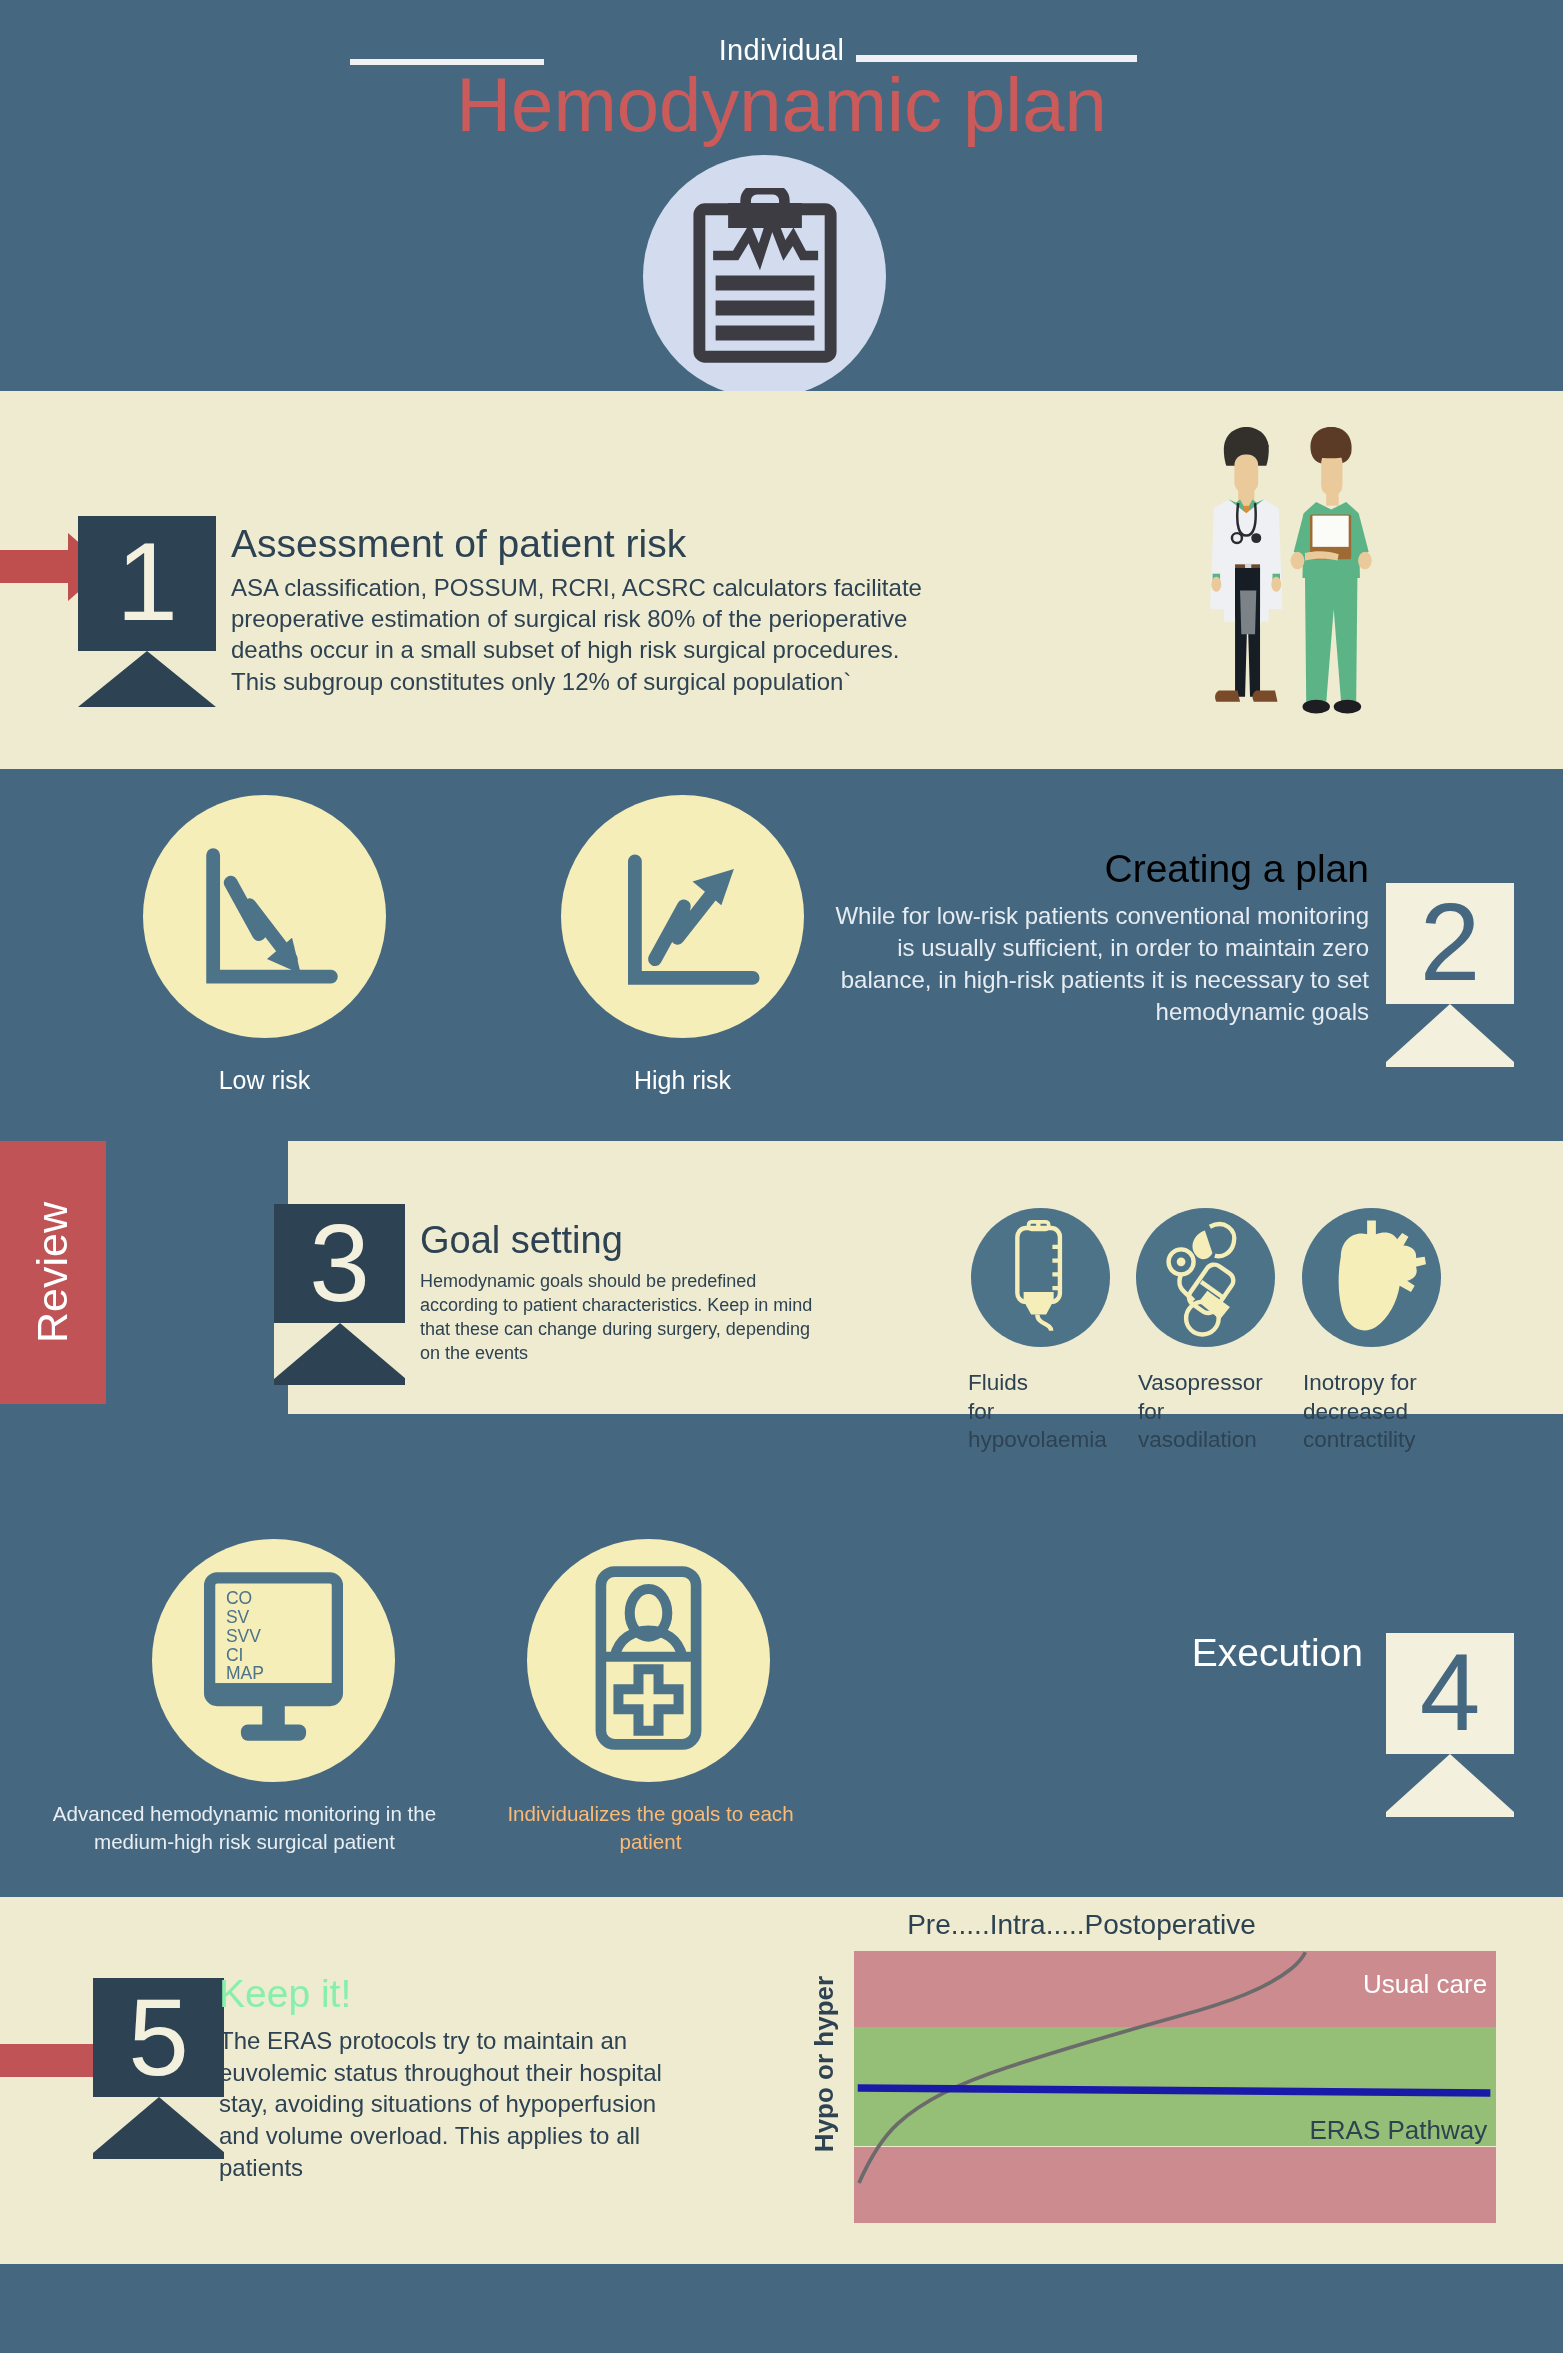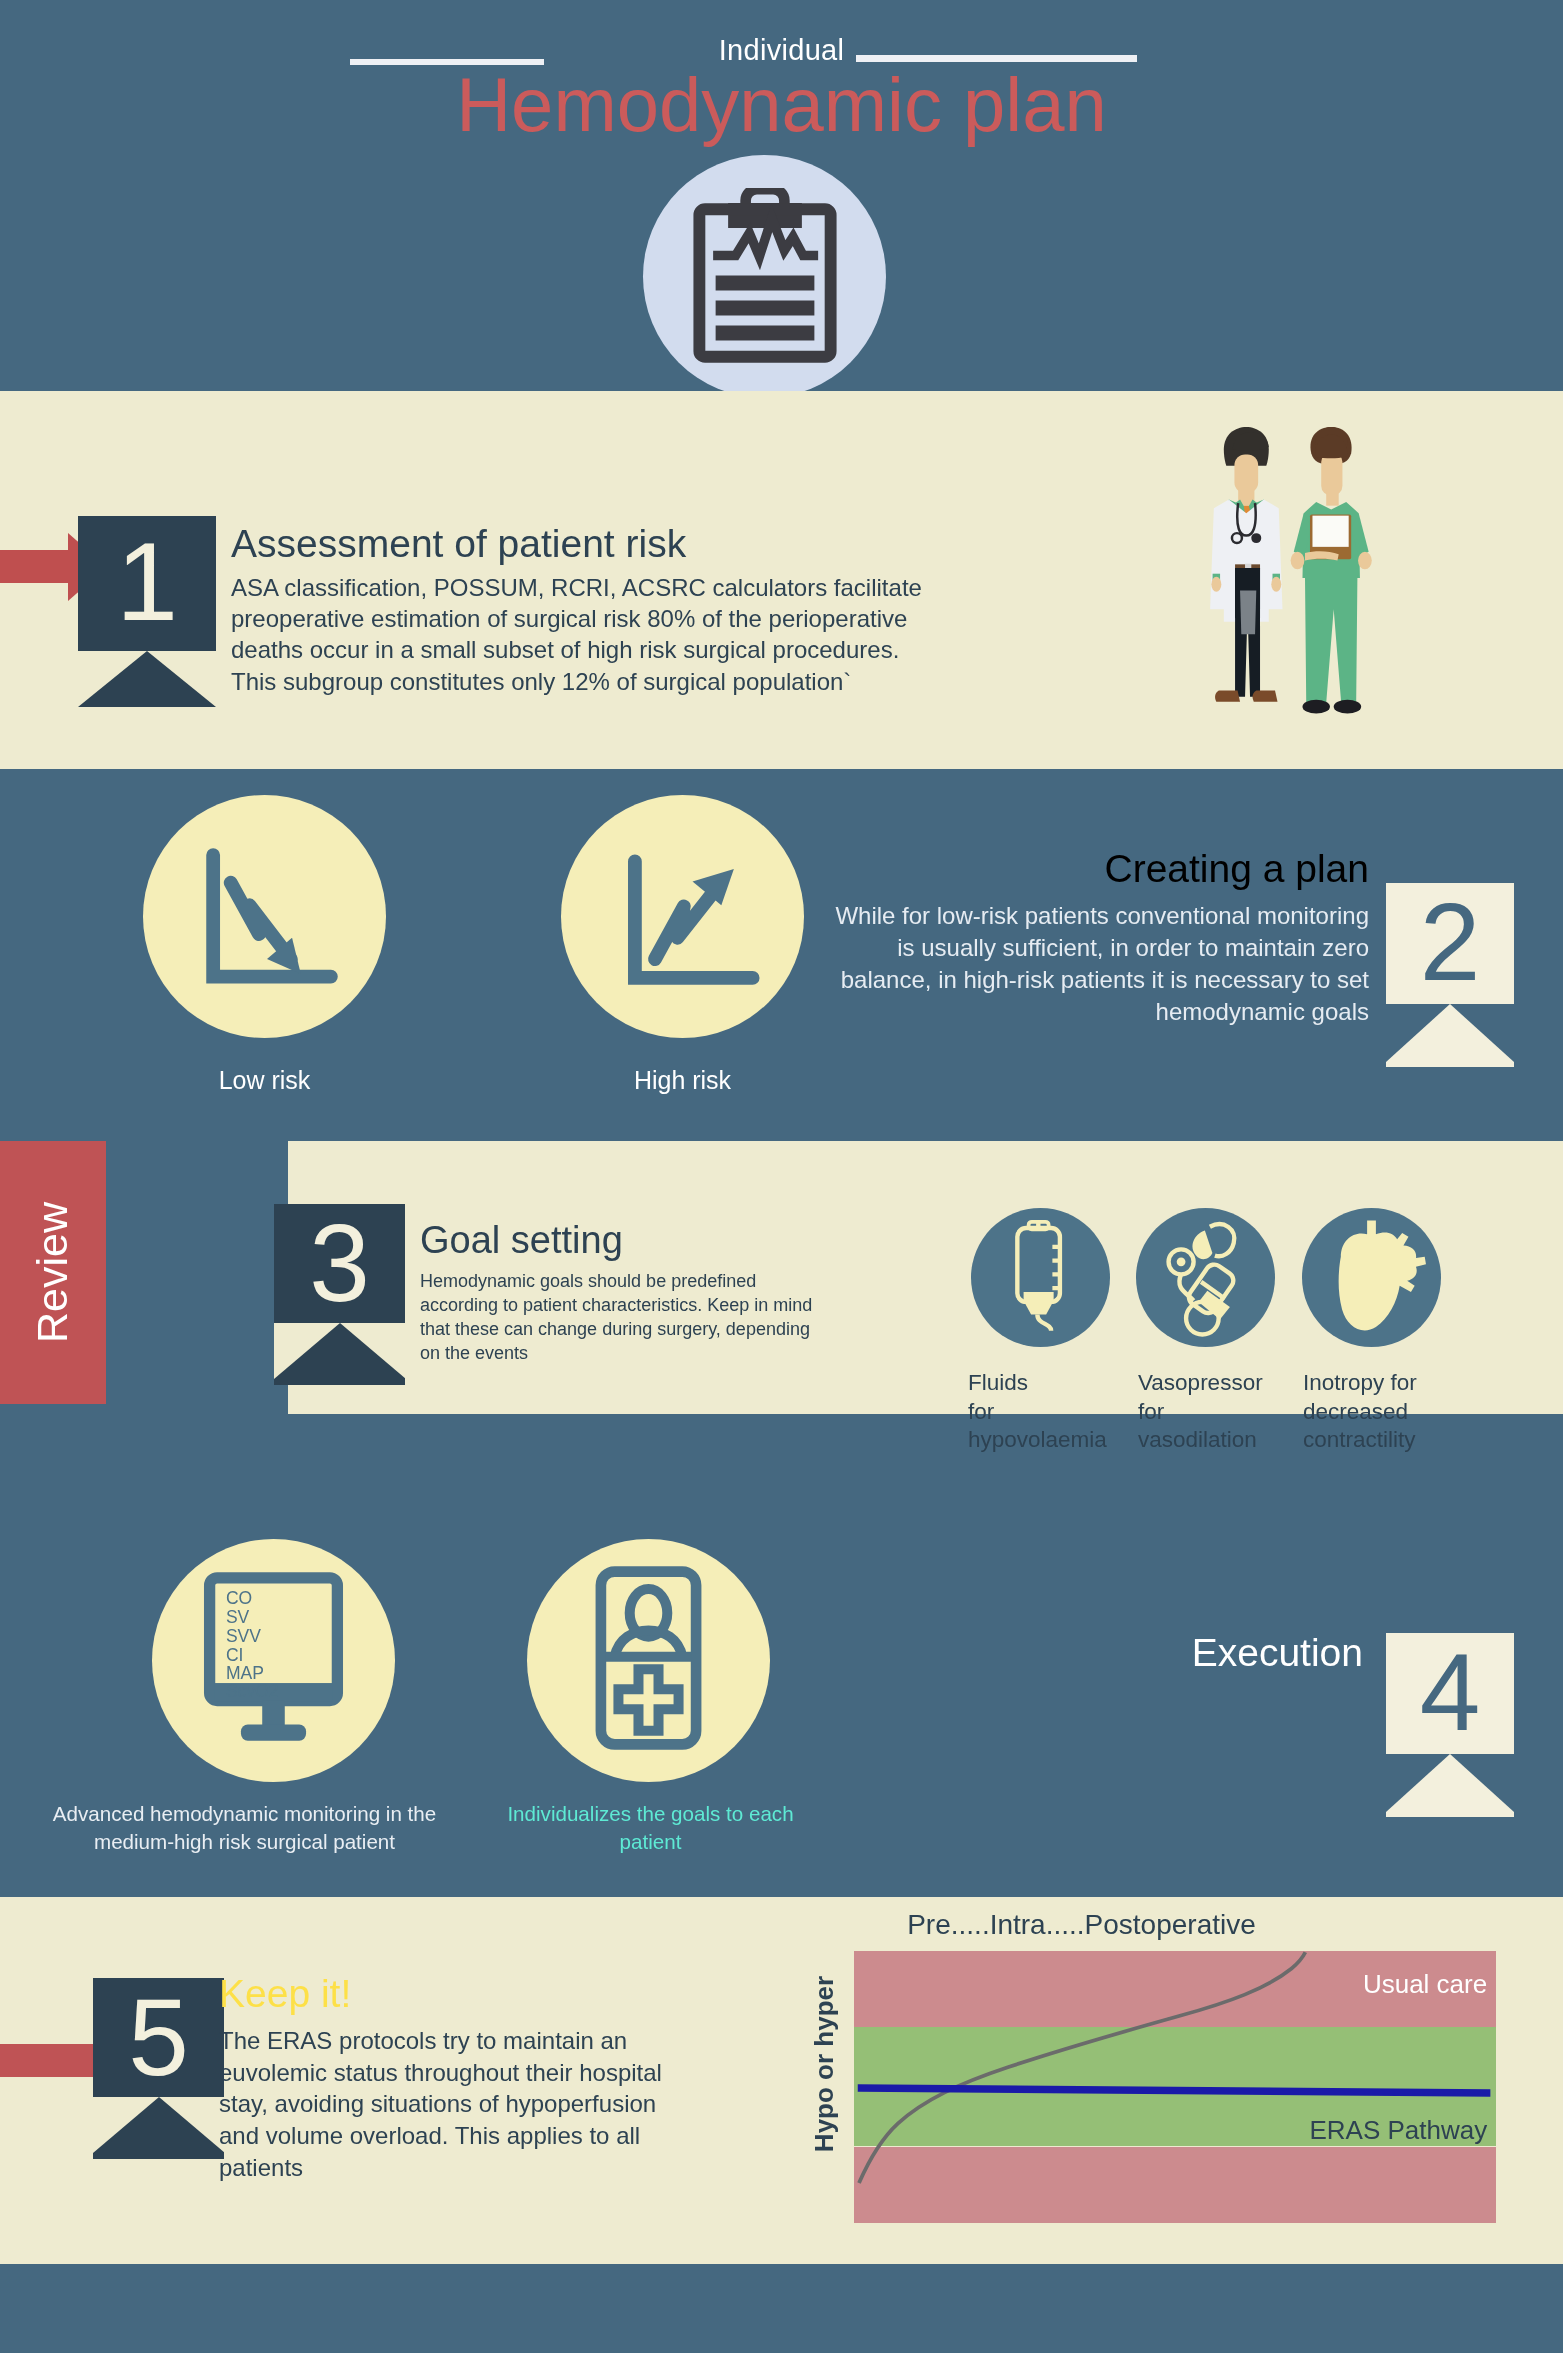--- a/index.html
+++ b/index.html
@@ -99,42 +99,42 @@
   .tl{position:absolute;color:#2d4252;font-size:22.5px;line-height:1.27;}
   .tl1{left:968px;top:1369px;width:163px;}
   .tl2{left:1138px;top:1369px;width:163px;}
   .tl3{left:1303px;top:1369px;width:175px;}
 
   
   .band4{left:0;top:1516px;width:1563px;height:381px;background:#456880;}
   .c-monitor{left:152px;top:1539px;width:243px;height:243px;}
   .c-badge{left:527px;top:1539px;width:243px;height:243px;}
   .cap4a{left:38px;top:1800px;width:413px;text-align:center;color:#e9eef3;font-size:20.6px;line-height:1.35;}
-  .cap4b{left:494px;top:1800px;width:313px;text-align:center;color:#5eead4;font-size:20.6px;line-height:1.35;}
+  .cap4b{left:494px;top:1800px;width:313px;text-align:center;color:#fdba74;font-size:20.6px;line-height:1.35;}
   .s4-title{left:844px;top:1631px;width:519px;text-align:right;color:#ffffff;font-size:39px;}
   .s4-body{left:844px;top:1684px;width:519px;text-align:right;color:#e6ecf2;font-size:24px;line-height:1.33;}
   .rb4{left:1386px;top:1633px;width:128px;height:184px;background:#f3f0dd;}
   .rb4 .rnum{color:#456880;font-size:109px;top:5px;}
   .rb4-notch{
     left:1386px;top:1754px;width:0;height:0;
     border-left:64px solid #456880;border-right:64px solid #456880;
     border-bottom:58px solid transparent;
   }
 
   
   .band5{left:0;top:1897px;width:1563px;height:368px;background:#eeebd0;}
   .arrow5{left:0;top:2044px;width:109px;height:32.5px;background:#bf5355;}
   .rb5{left:93px;top:1978px;width:131px;height:181px;background:#2d4252;}
   .rb5 .rnum{top:5px;font-size:109px;}
   .rb5-notch{
     left:93px;top:2097px;width:0;height:0;
     border-left:66px solid #eeebd0;border-right:66px solid #eeebd0;
     border-bottom:56px solid transparent;
   }
-  .s5-title{left:219px;top:1972px;color:#fde047;font-size:39px;}
+  .s5-title{left:219px;top:1972px;color:#86efac;font-size:39px;}
   .s5-body{left:219px;top:2025px;width:450px;color:#2d4252;font-size:24px;line-height:1.32;}
 
   
   .chart-title{left:800px;top:1909px;width:563px;text-align:center;color:#2d4252;font-size:28px;}
   .chart-box{left:786px;top:1951px;width:709px;height:272px;}
   .ylab{
     position:absolute;left:-75px;top:94px;width:225px;height:38px;
     transform:rotate(-90deg);text-align:center;line-height:38px;
     color:#2d4252;font-size:26px;font-weight:bold;
   }

